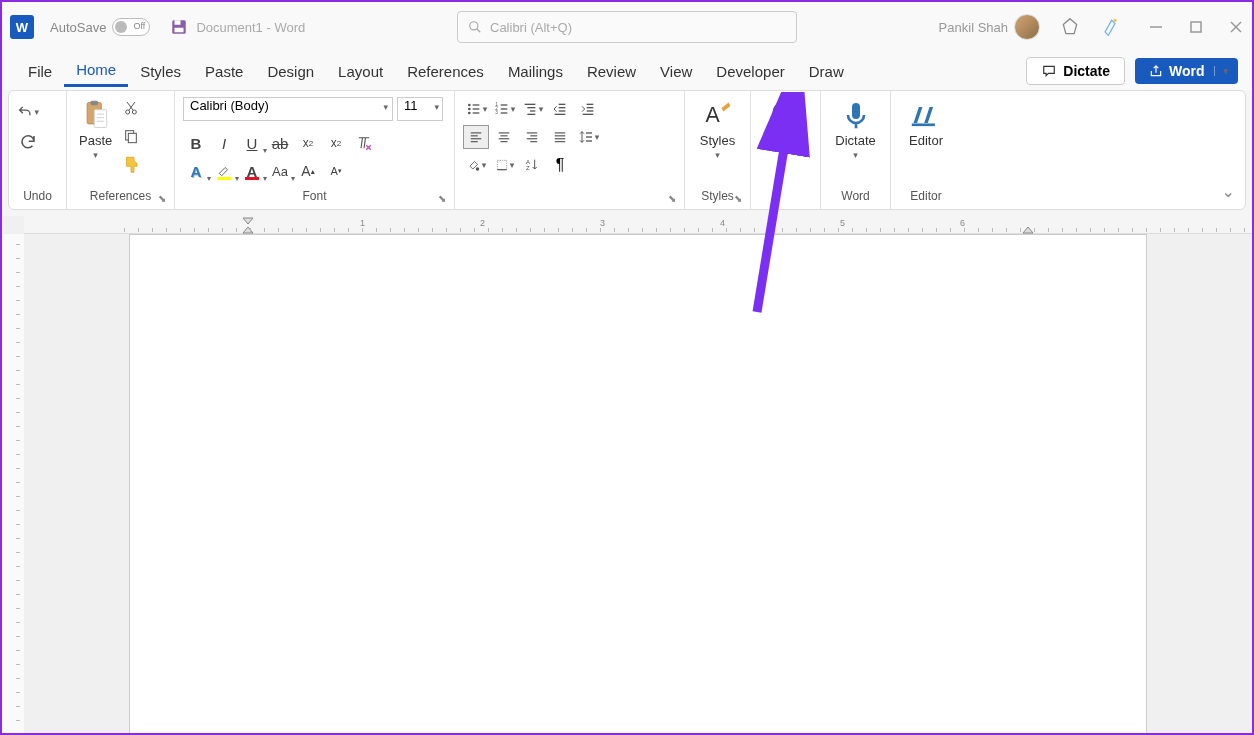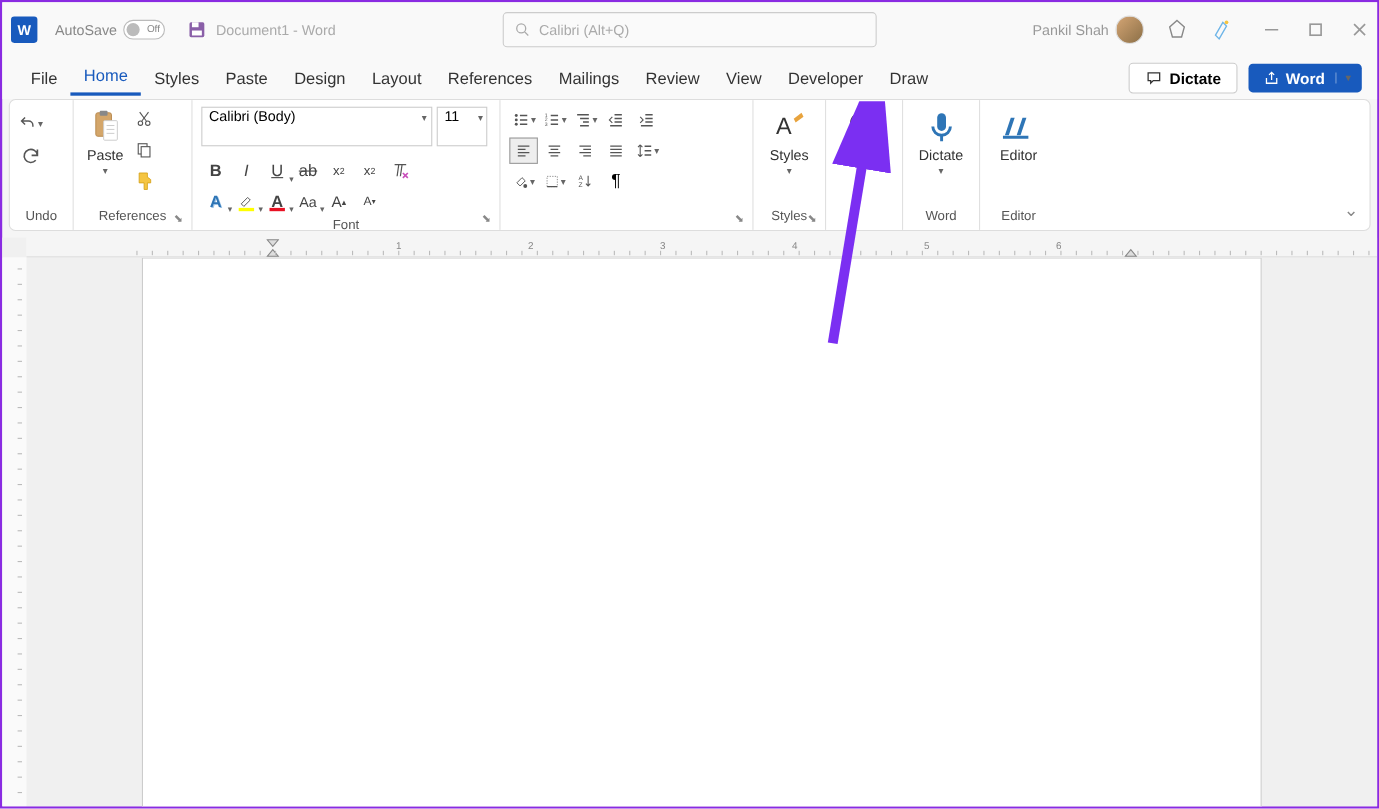--- a/index.html
+++ b/index.html
@@ -47,21 +47,21 @@
   
   
   .g-undo .group-body { flex-direction: column; gap: 8px; padding-top: 4px; }
   
   
   .paste-ico { width: 36px; height: 36px; }
   
   
   .g-font { width: 280px; }
   .font-top { display: flex; gap: 4px; margin-bottom: 6px; }
-  .font-select { height: 36px; border: 1px solid #ccc; font-size: 13px; padding: 0 18px 16px 6px; background: #fff; position: relative; }
+  .font-select { height: 24px; border: 1px solid #ccc; font-size: 13px; padding: 0 18px 16px 6px; background: #fff; position: relative; }
   .fs-name { width: 210px; }
   .fs-size { width: 46px; }
   .font-row { display: flex; gap: 2px; align-items: center; }
   .fbtn { width: 26px; height: 24px; display: flex; align-items: center; justify-content: center; color: #444; font-size: 15px; position: relative; }
   .fbtn .chev { position: absolute; right: -2px; bottom: 0; font-size: 8px; }
   .underline-bar { position: absolute; bottom: 3px; width: 14px; height: 3px; }
   
   
   .g-para { width: 230px; }
   .para-row { display: flex; gap: 2px; align-items: center; }

